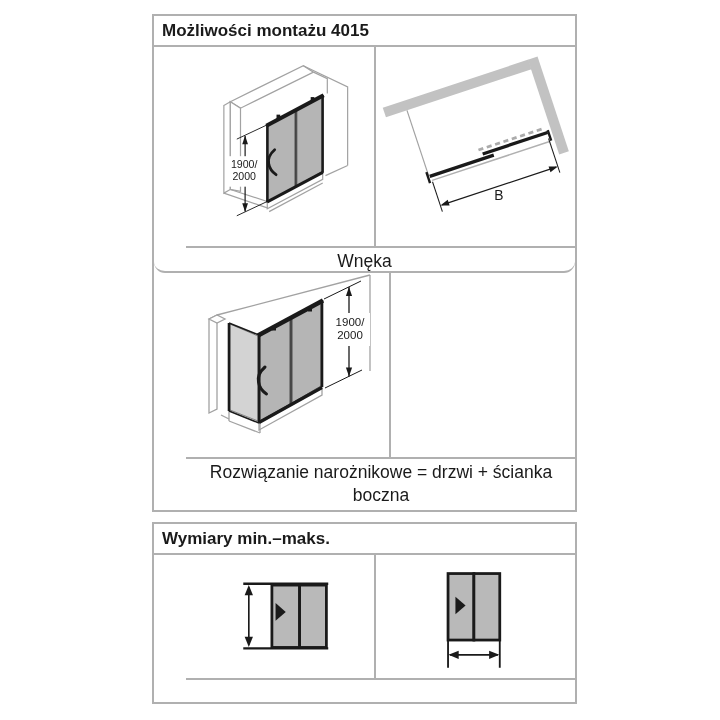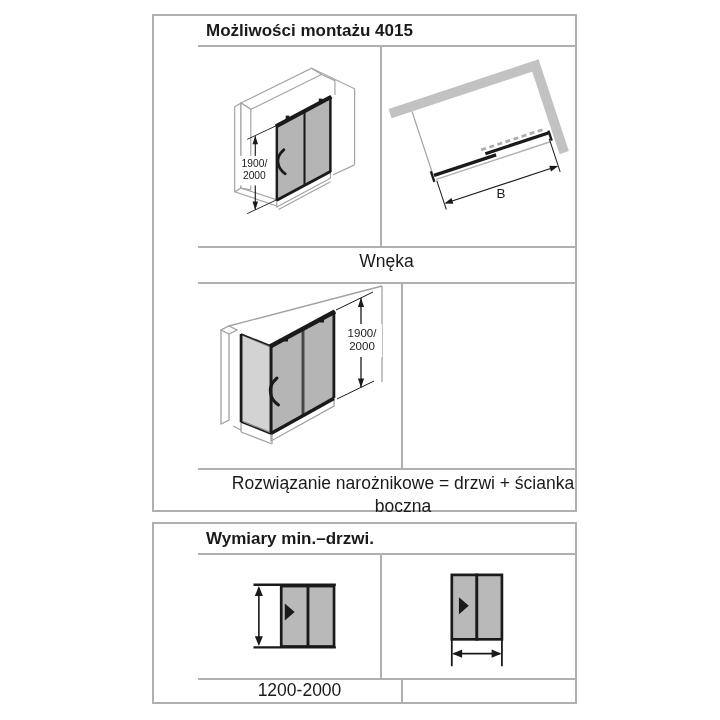--- a/index.html
+++ b/index.html
@@ -3,29 +3,29 @@
 <meta charset="utf-8">
 <style>
   :root{
     --table-border:#b0b0b0; --drawing-line-gray:#a2a2a2; --wall-gray:#c2c2c2;
     --glass-gray:#b5b5b5; --glass-gray-light:#d3d3d3; --pictogram-gray:#b9b9b9; --ink:#1a1a1a;
   }
   html,body{margin:0;padding:0;}
   body{width:720px;height:720px;background:#fff;position:relative;overflow:hidden;
        font-family:"Liberation Sans",sans-serif;color:var(--ink);}
   .sheet-table{position:absolute;left:152px;width:425px;border:2px solid var(--table-border);
-       box-sizing:border-box;display:flex;flex-direction:column;background:#fff;padding-left:44px;}
+       box-sizing:border-box;display:flex;flex-direction:column;background:#fff;}
   #montaz-table{top:14px;height:498px;}
   #wymiary-table{top:522px;height:182px;}
   .row{box-sizing:border-box;flex:0 0 auto;}
   .sep{border-bottom:2px solid var(--table-border);}
   .header-row{height:31px;font-weight:bold;font-size:17px;line-height:29px;padding-left:8px;}
-  .duo-row{display:flex;}
+  .duo-row{display:flex;margin-left:32px;}
   #row-d1{height:201px;}
-  #row-wneka{height:36px;line-height:26px;}
+  #row-wneka{height:25px;line-height:26px;border-radius:11px;}
   #row-d2{height:186px;}
   #row-cap2{flex:1 1 auto;line-height:23px;padding-top:2px;margin-left:33px;}
   #row-picto{height:125px;}
   #row-ranges{flex:1 1 auto;display:flex;line-height:21px;}
   .caption{text-align:center;font-size:17.5px;}
   .cell-left{width:205px;border-right:2px solid var(--table-border);box-sizing:border-box;}
   .cell-right{flex:1 1 auto;}
   .cap2-inner{display:inline-block;max-width:370px;}
   svg{display:block;width:100%;height:100%;}
   .dim{font-size:11.5px;fill:var(--ink);text-anchor:middle;font-family:"Liberation Sans",sans-serif;}
@@ -151,21 +151,21 @@
     <div class="cell-right"></div>
   </div>
 
   <div class="row caption" id="row-cap2">
     <span class="cap2-inner">Rozwiązanie narożnikowe = drzwi + ścianka boczna</span>
   </div>
 </div>
 
 <div class="sheet-table" id="wymiary-table">
 
-  <div class="row sep header-row">Wymiary min.–drzwi.</div>
+  <div class="row sep header-row">Wymiary min.–maks.</div>
 
   <div class="row sep duo-row" id="row-picto">
     <div class="cell-left">
       <svg viewBox="0 0 203 123">
         <line x1="62" y1="26" x2="154" y2="26" stroke="var(--ink)" stroke-width="2.6"></line>
         <line x1="62" y1="96" x2="154" y2="96" stroke="var(--ink)" stroke-width="2.6"></line>
         <g>
           <line x1="68" y1="30" x2="68" y2="92" stroke="var(--ink)" stroke-width="1.8"></line>
           <polygon points="68,27.5 63.5,38.5 72.5,38.5" fill="var(--ink)"></polygon>
           <polygon points="68,94.5 63.5,83.5 72.5,83.5" fill="var(--ink)"></polygon>
@@ -189,15 +189,14 @@
         <g>
           <line x1="80" y1="103" x2="132" y2="103" stroke="var(--ink)" stroke-width="1.8"></line>
           <polygon points="78.5,103 89.5,98.5 89.5,107.5" fill="var(--ink)"></polygon>
           <polygon points="133.5,103 122.5,98.5 122.5,107.5" fill="var(--ink)"></polygon>
         </g>
       </svg>
     </div>
   </div>
 
   <div class="row" id="row-ranges">
-    <div class="cell-left caption">1200-2000</div>
   </div>
 </div>
 
 </body></html>

